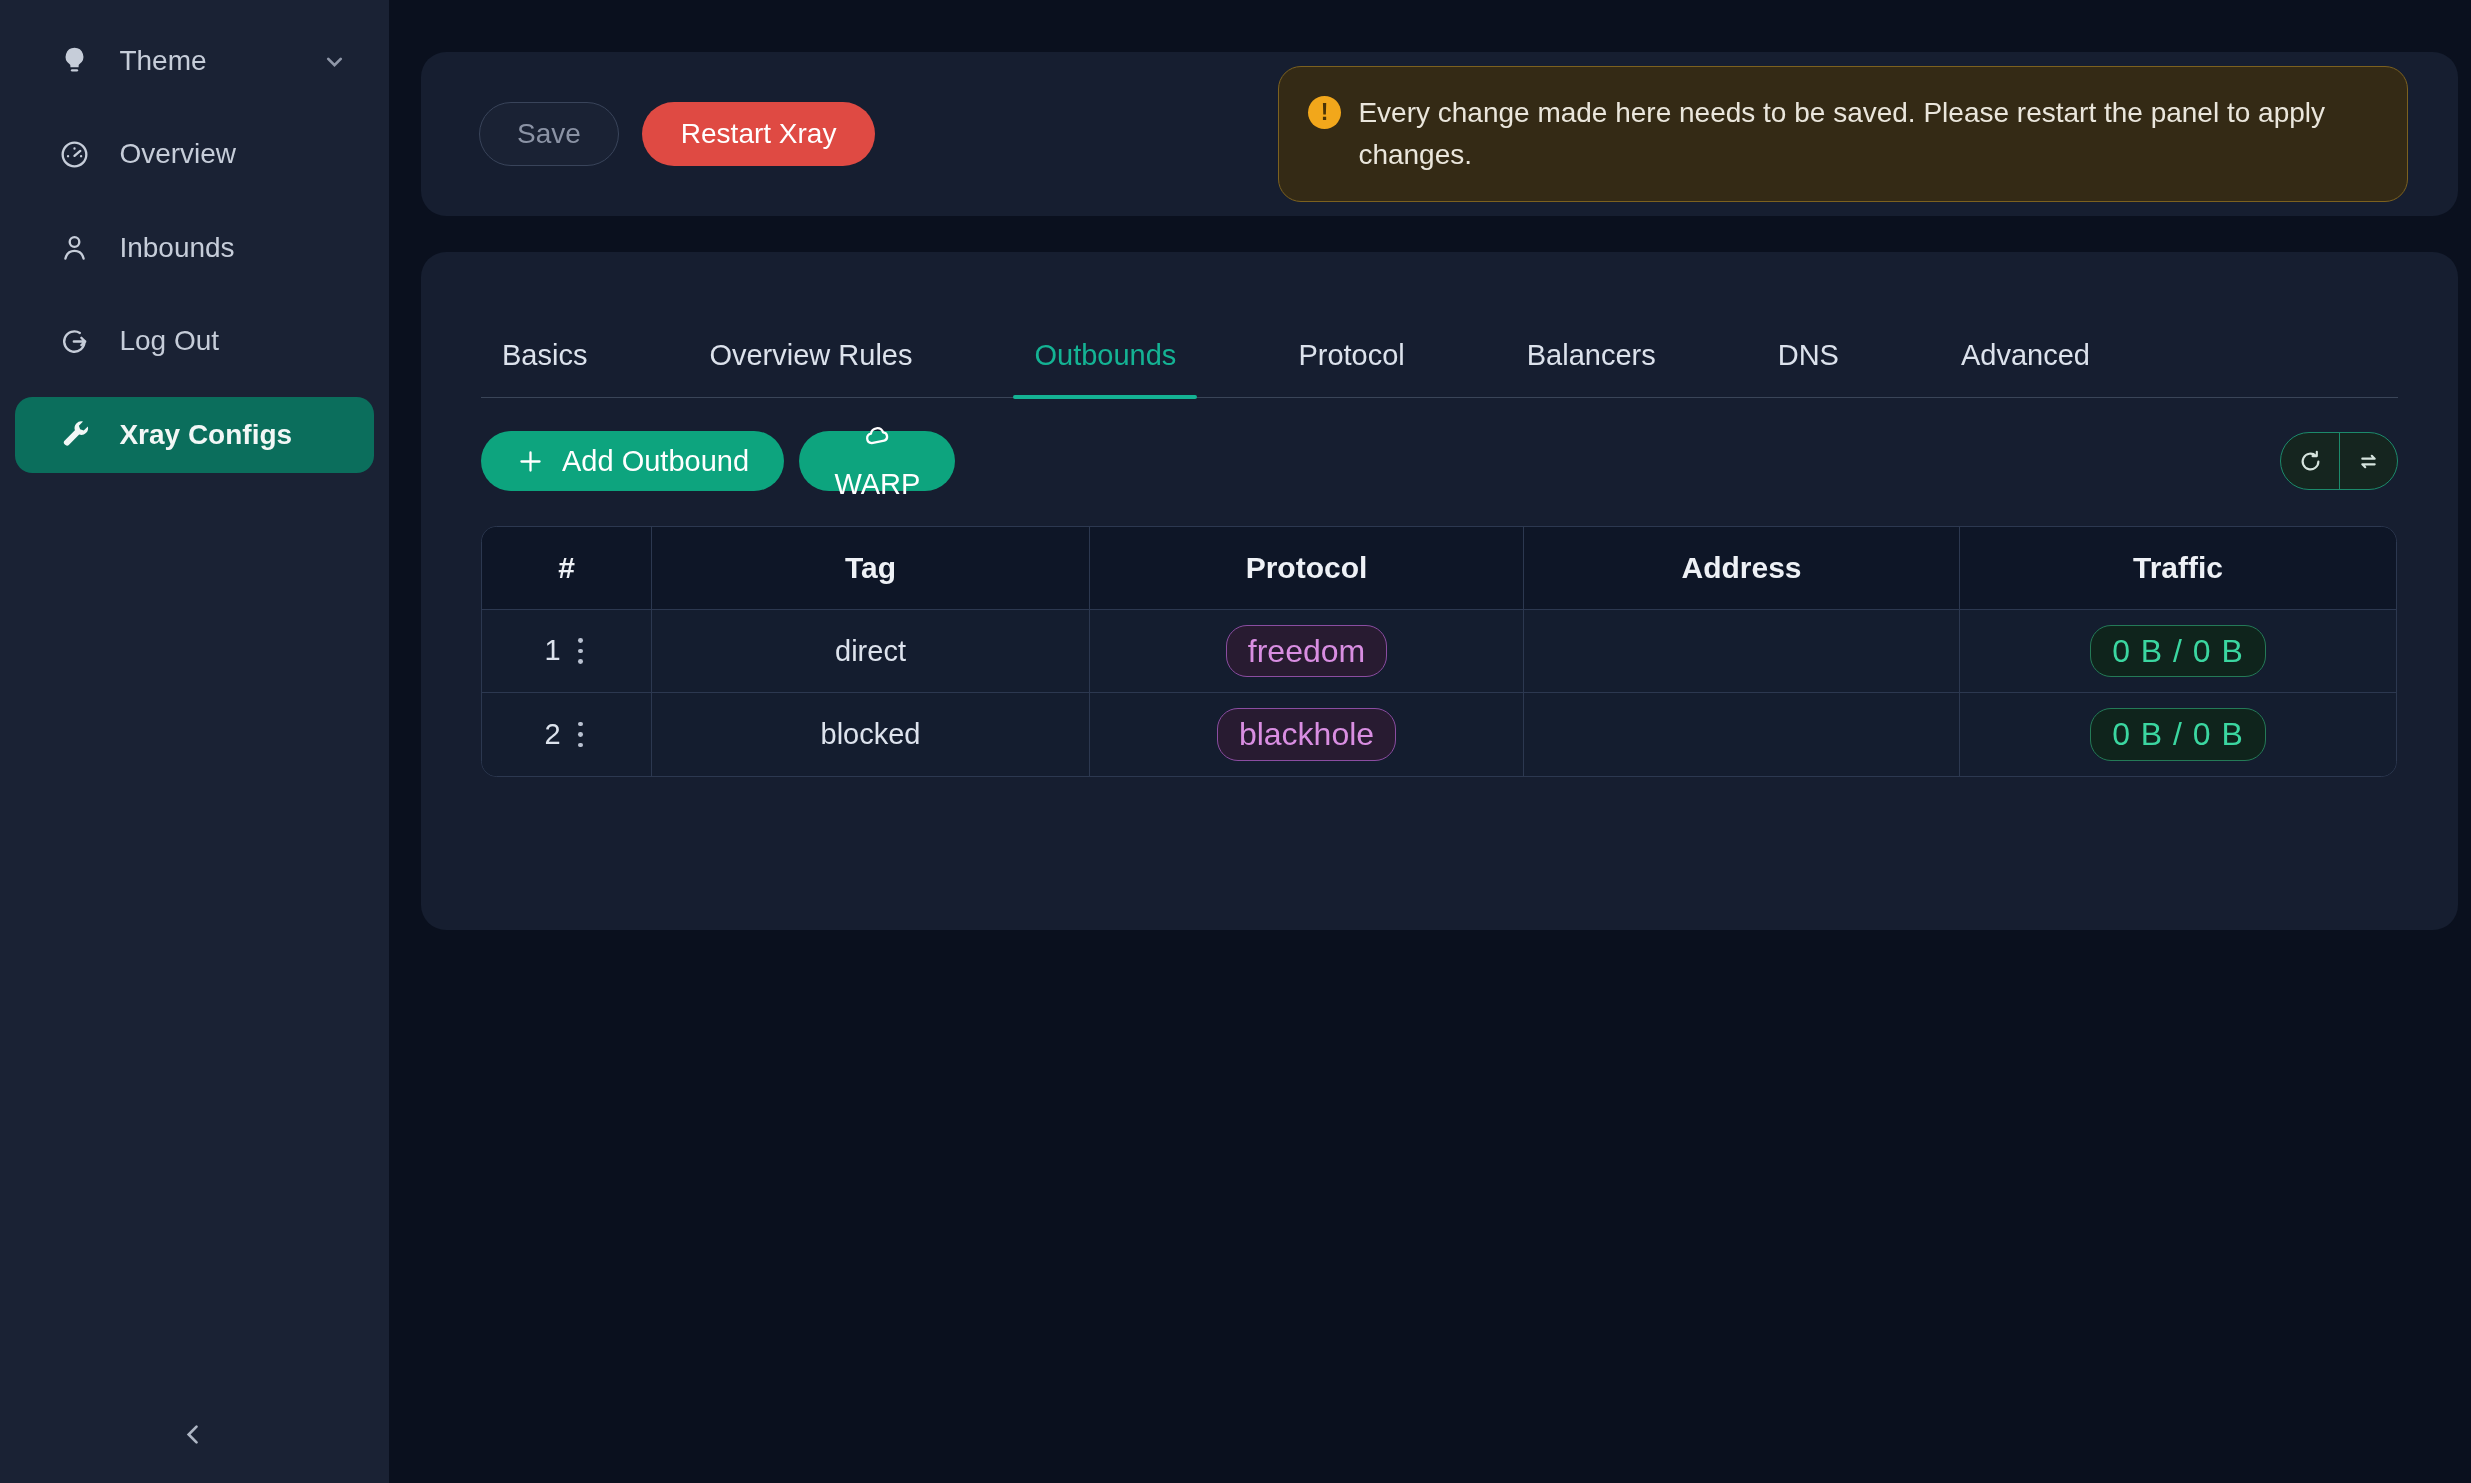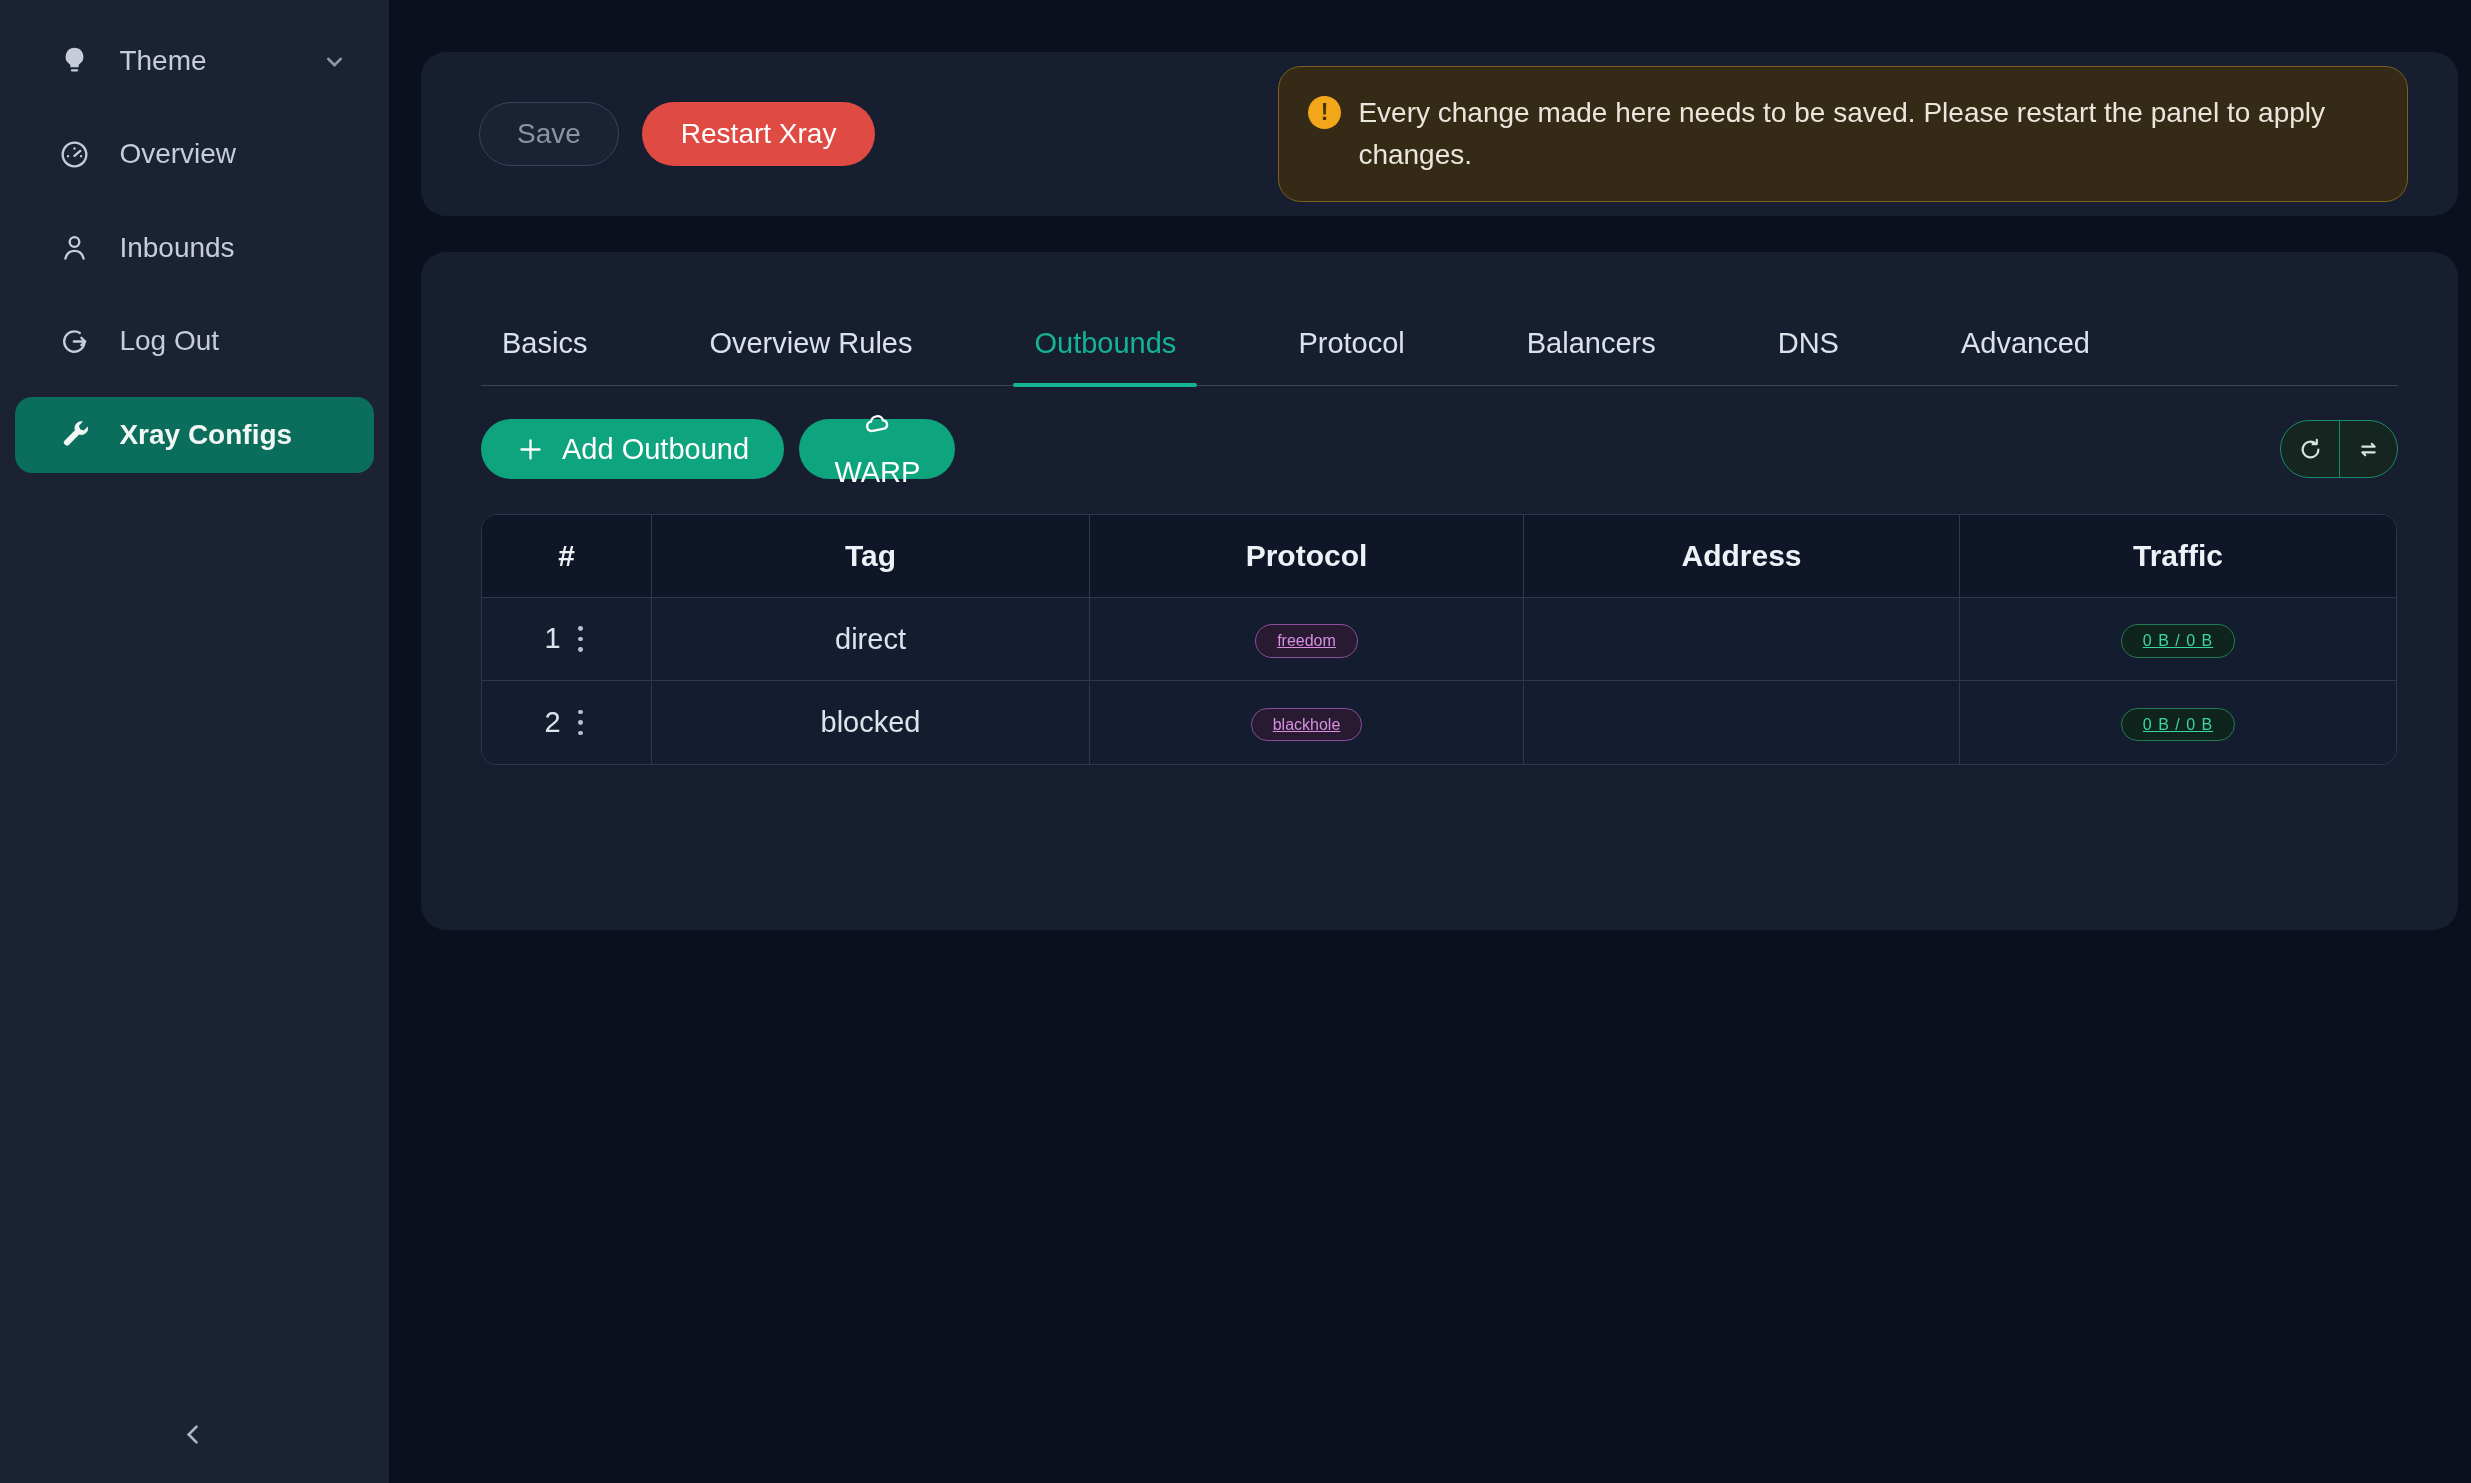--- a/index.html
+++ b/index.html
@@ -56,21 +56,21 @@
     background:var(--warning-bg); border:1.9px solid var(--warning-border);
     display:flex; align-items:flex-start; padding:25px 29px; gap:17.4px;
   }
   .alert .w-icon{
     width:33px; height:33px; border-radius:50%; background:var(--warning-icon);
     color:#4a3407; font-weight:bold; font-size:23px; display:flex; align-items:center;
     justify-content:center; flex-shrink:0; margin-top:3.9px;
   }
   .alert .w-text{font-size:28px; line-height:42px; color:#eae6dc;}
   
-  .main-card{margin-top:36px; height:678px; padding:0 60px;}
+  .main-card{margin-top:36px; height:678px; padding:12px 60px;}
   .tabs{
     display:flex; gap:80px; border-bottom:1.9px solid #3a4558; padding-top:75px; margin-bottom:0;
   }
   .tab{
     padding:0 21px 25px 21px; font-size:29px; color:#dce2ec; cursor:pointer; position:relative;
   }
   .tab.active{color:var(--tab-active);}
   .tab.active::after{
     content:""; position:absolute; left:0; right:0; bottom:-1.9px; height:3.9px;
     background:var(--tab-active); border-radius:1.9px;
@@ -105,21 +105,21 @@
   }
   tbody td{background:var(--row-bg); font-size:29px; color:#dde3ed;}
   tbody tr:first-child td{border-bottom:1.9px solid var(--table-border);}
   .col-num{width:170px;} .col-tag{width:438px;} .col-proto{width:434px;}
   .col-addr{width:436px;} .col-traf{width:436px;}
   .num-cell{display:flex; align-items:center; justify-content:center; gap:11.6px;}
   .dots{display:flex; flex-direction:column; gap:5.8px; cursor:pointer; padding:5.8px;}
   .dots i{width:4.8px; height:4.8px; border-radius:50%; background:#b9c1d0; display:block;}
   .pill{
     display:inline-flex; align-items:center; justify-content:center;
-    border-radius:21px; padding:6.8px 21px; font-size:16px;text-decoration:underline;
+    border-radius:21px; padding:6.8px 21px; font-size:32px;
   }
   .pill-proto{background:var(--badge-purple-bg); border:1.9px solid var(--badge-purple-border); color:var(--badge-purple-text);}
   .pill-traffic{background:var(--badge-green-bg); border:1.9px solid var(--badge-green-border); color:var(--badge-green-text); letter-spacing:1px;}
 </style>
 </head>
 <body>
 
 <nav class="sidebar">
 
   <div class="side-item">

